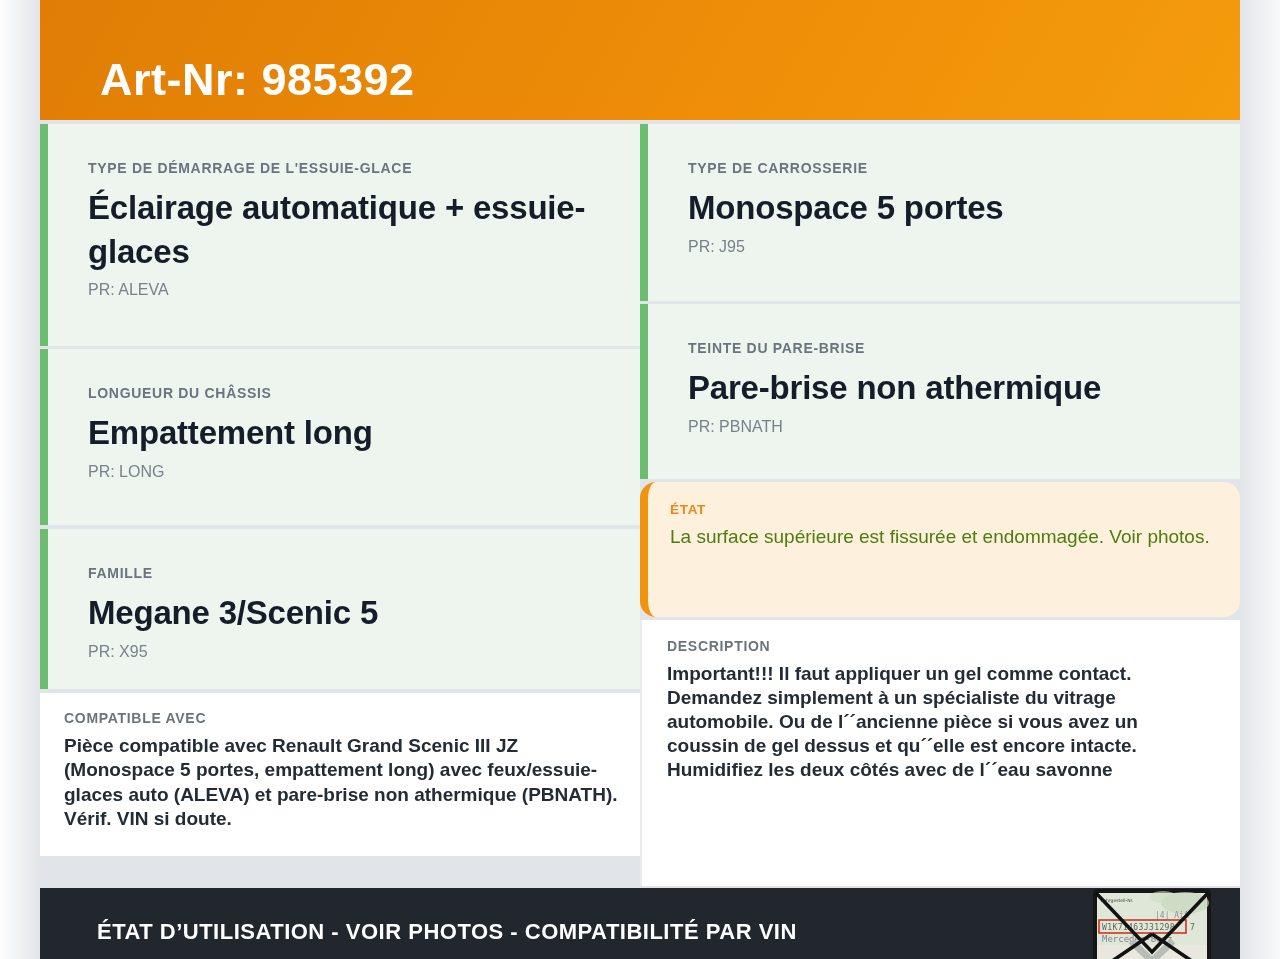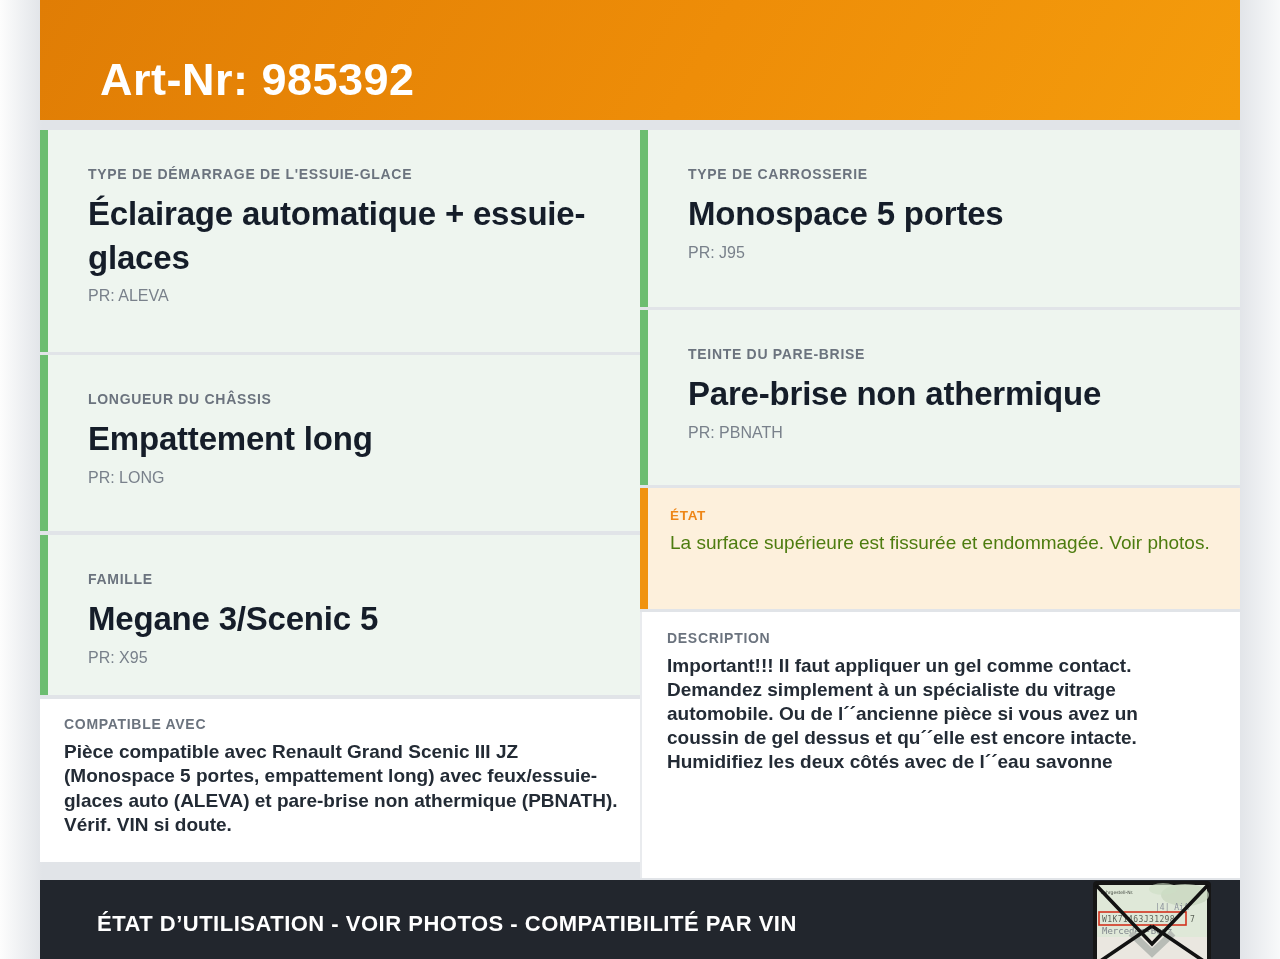--- a/index.html
+++ b/index.html
@@ -27,21 +27,21 @@
   }
   .topbar h1 {
     color: #ffffff;
     font-size: 45px;
     font-weight: 800;
     letter-spacing: 0.5px;
     margin-top: 40px;
   }
 
   
-  .columns { display: flex; margin-top: 10px; }
+  .columns { display: flex; margin-top: 4px; }
   .col { width: 600px; display: flex; flex-direction: column; }
 
   .card { background: #eef5ef; border-left: 8px solid #6cbd70; padding: 36px 30px 0 40px; }
   .card.white { background: #ffffff; border-left: none; padding: 17px 20px 0 24px; }
   .card.etat { background: #fdf0dc; border-left: 8px solid #f0930f; padding: 20px 28px 0 22px; }
   .card.desc { background: #ffffff; border-left: 2px solid #e9ebee; padding: 18px 30px 0 25px; }
 
   .card-label {
     font-size: 14px;
     font-weight: 700;
@@ -142,21 +142,21 @@
         <section class="card" style="height:177px; margin-bottom:3px;">
           <div class="card-label">TYPE DE CARROSSERIE</div>
           <div class="card-title">Monospace 5 portes</div>
           <div class="card-pr">PR: J95</div>
         </section>
         <section class="card" style="height:175px; margin-bottom:3px;">
           <div class="card-label">TEINTE DU PARE-BRISE</div>
           <div class="card-title">Pare-brise non athermique</div>
           <div class="card-pr">PR: PBNATH</div>
         </section>
-        <section class="card etat" style="height:121px; margin-bottom:3px;">
+        <section class="card etat" style="height:135px; margin-bottom:3px;border-radius:16px;">
           <div class="card-label">ÉTAT</div>
           <div class="etat-text">La surface supérieure est fissurée et endommagée. Voir photos.</div>
         </section>
         <section class="card desc" style="height:266px;">
           <div class="card-label">DESCRIPTION</div>
           <div class="body-text">Important!!! Il faut appliquer un gel comme contact. Demandez simplement à un spécialiste du vitrage automobile. Ou de l´´ancienne pièce si vous avez un coussin de gel dessus et qu´´elle est encore intacte. Humidifiez les deux côtés avec de l´´eau savonne</div>
         </section>
       </div>
 
     </div>

